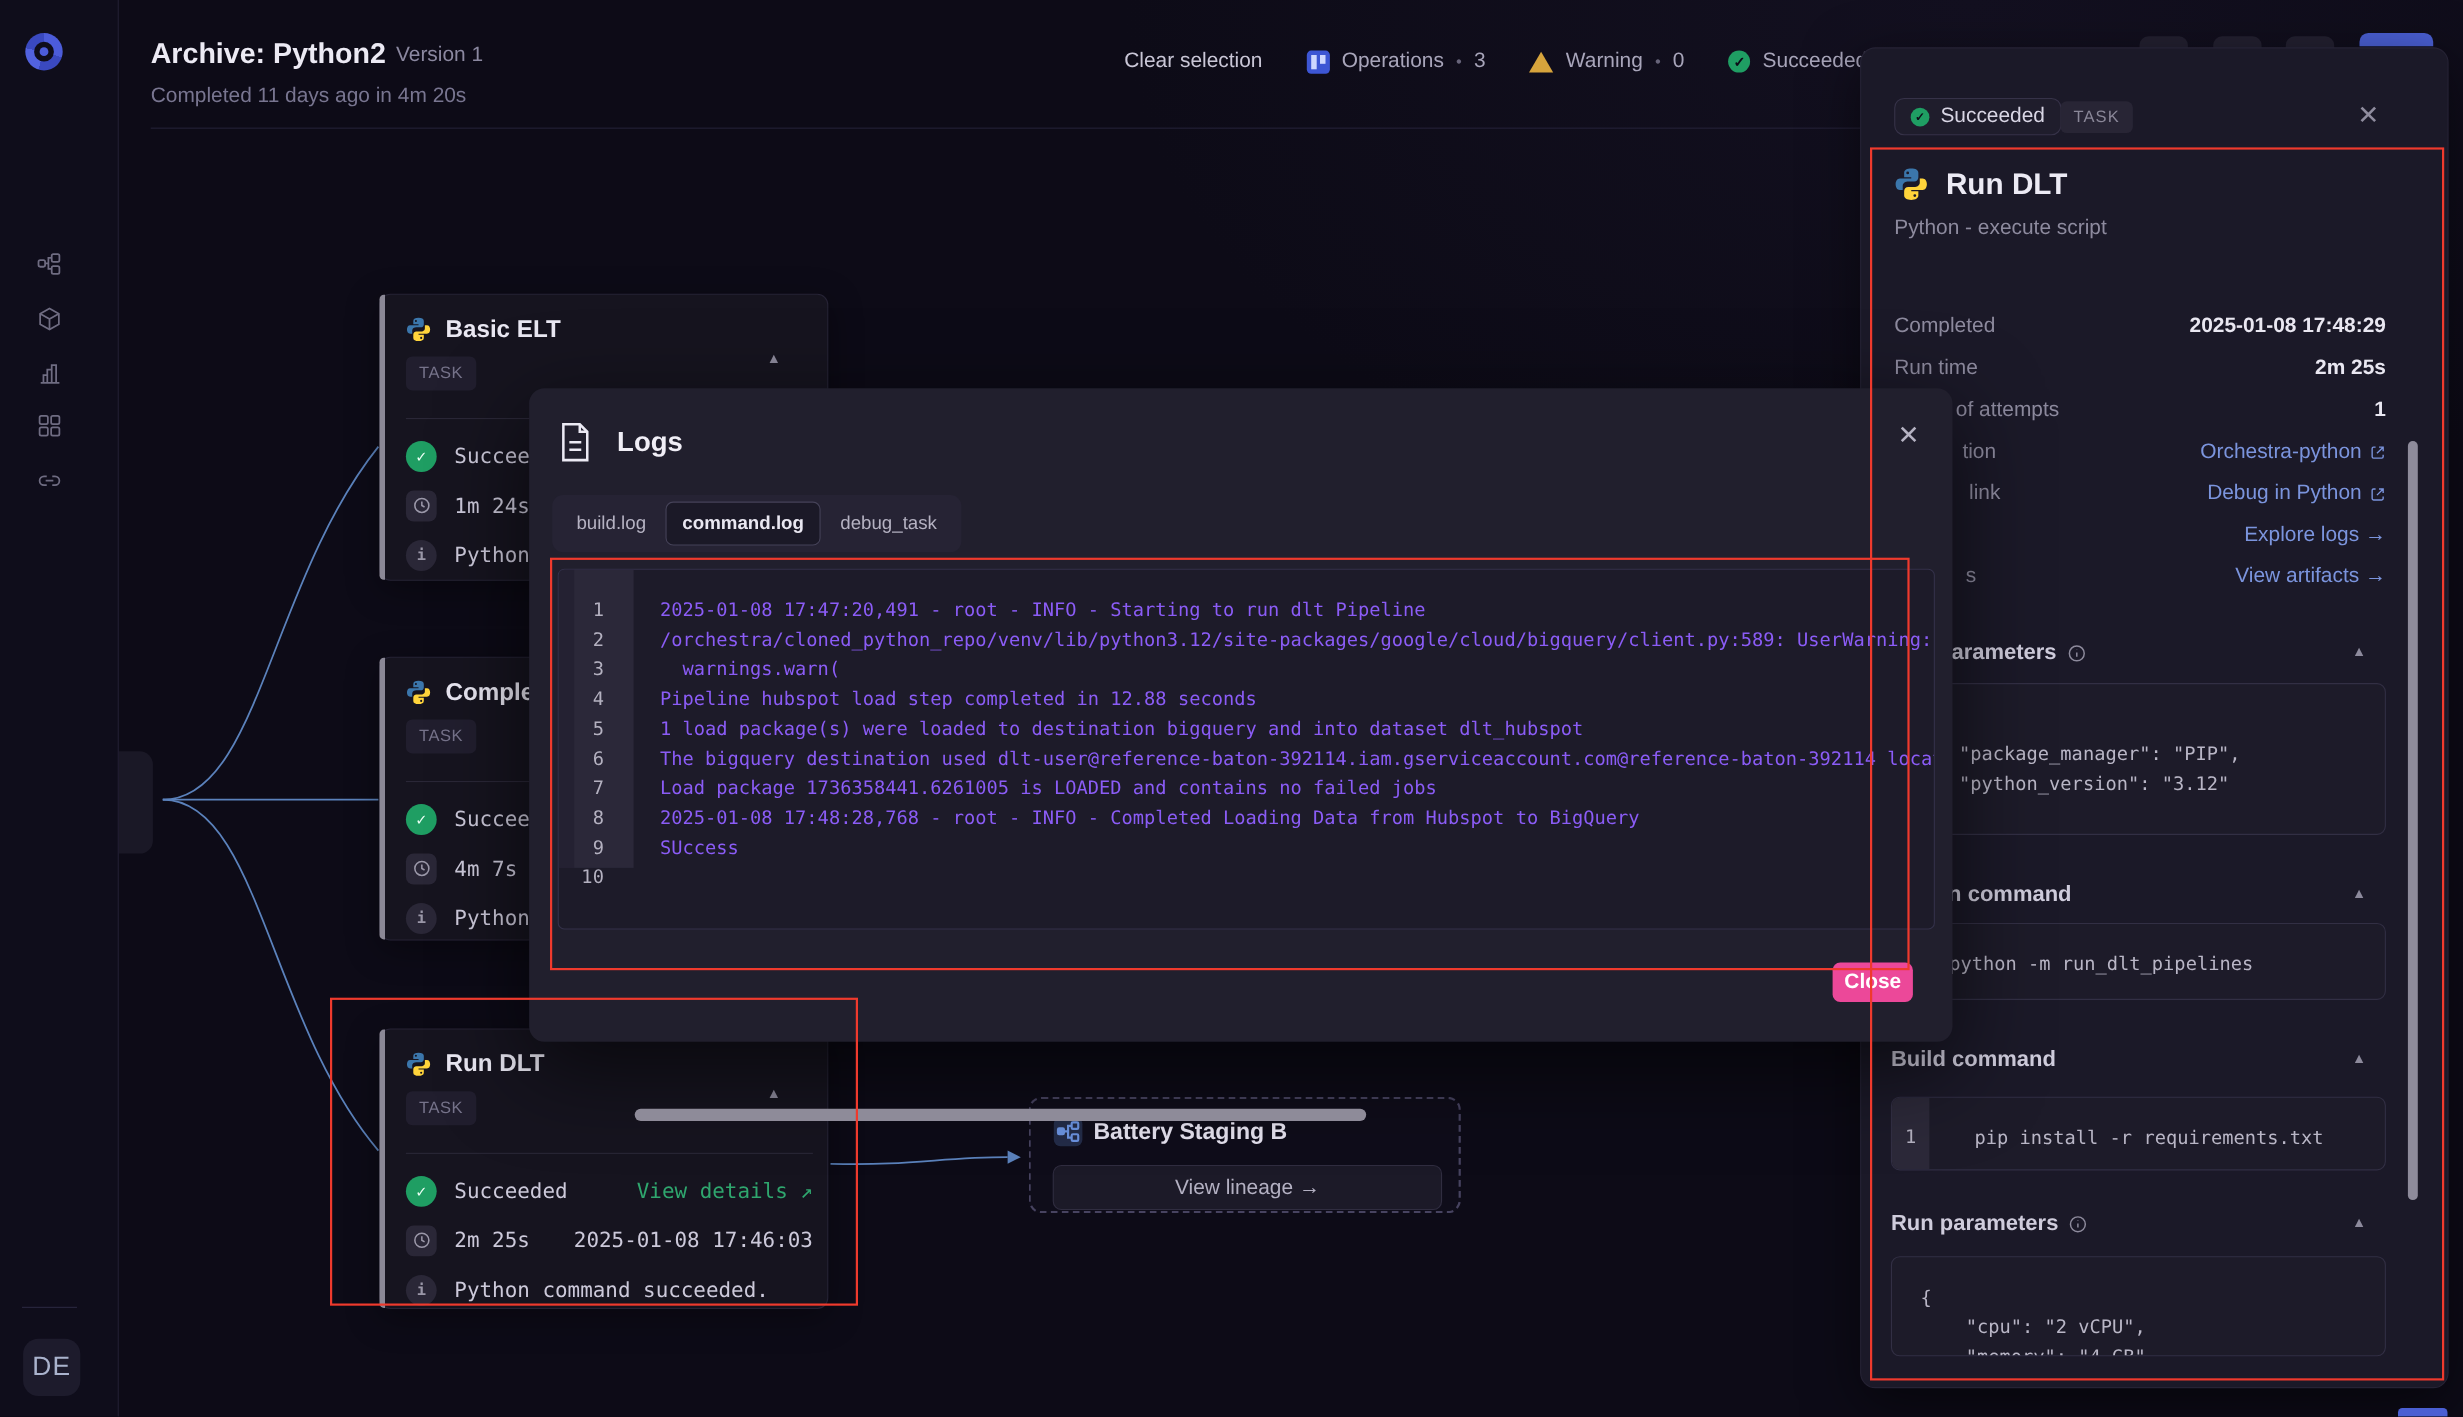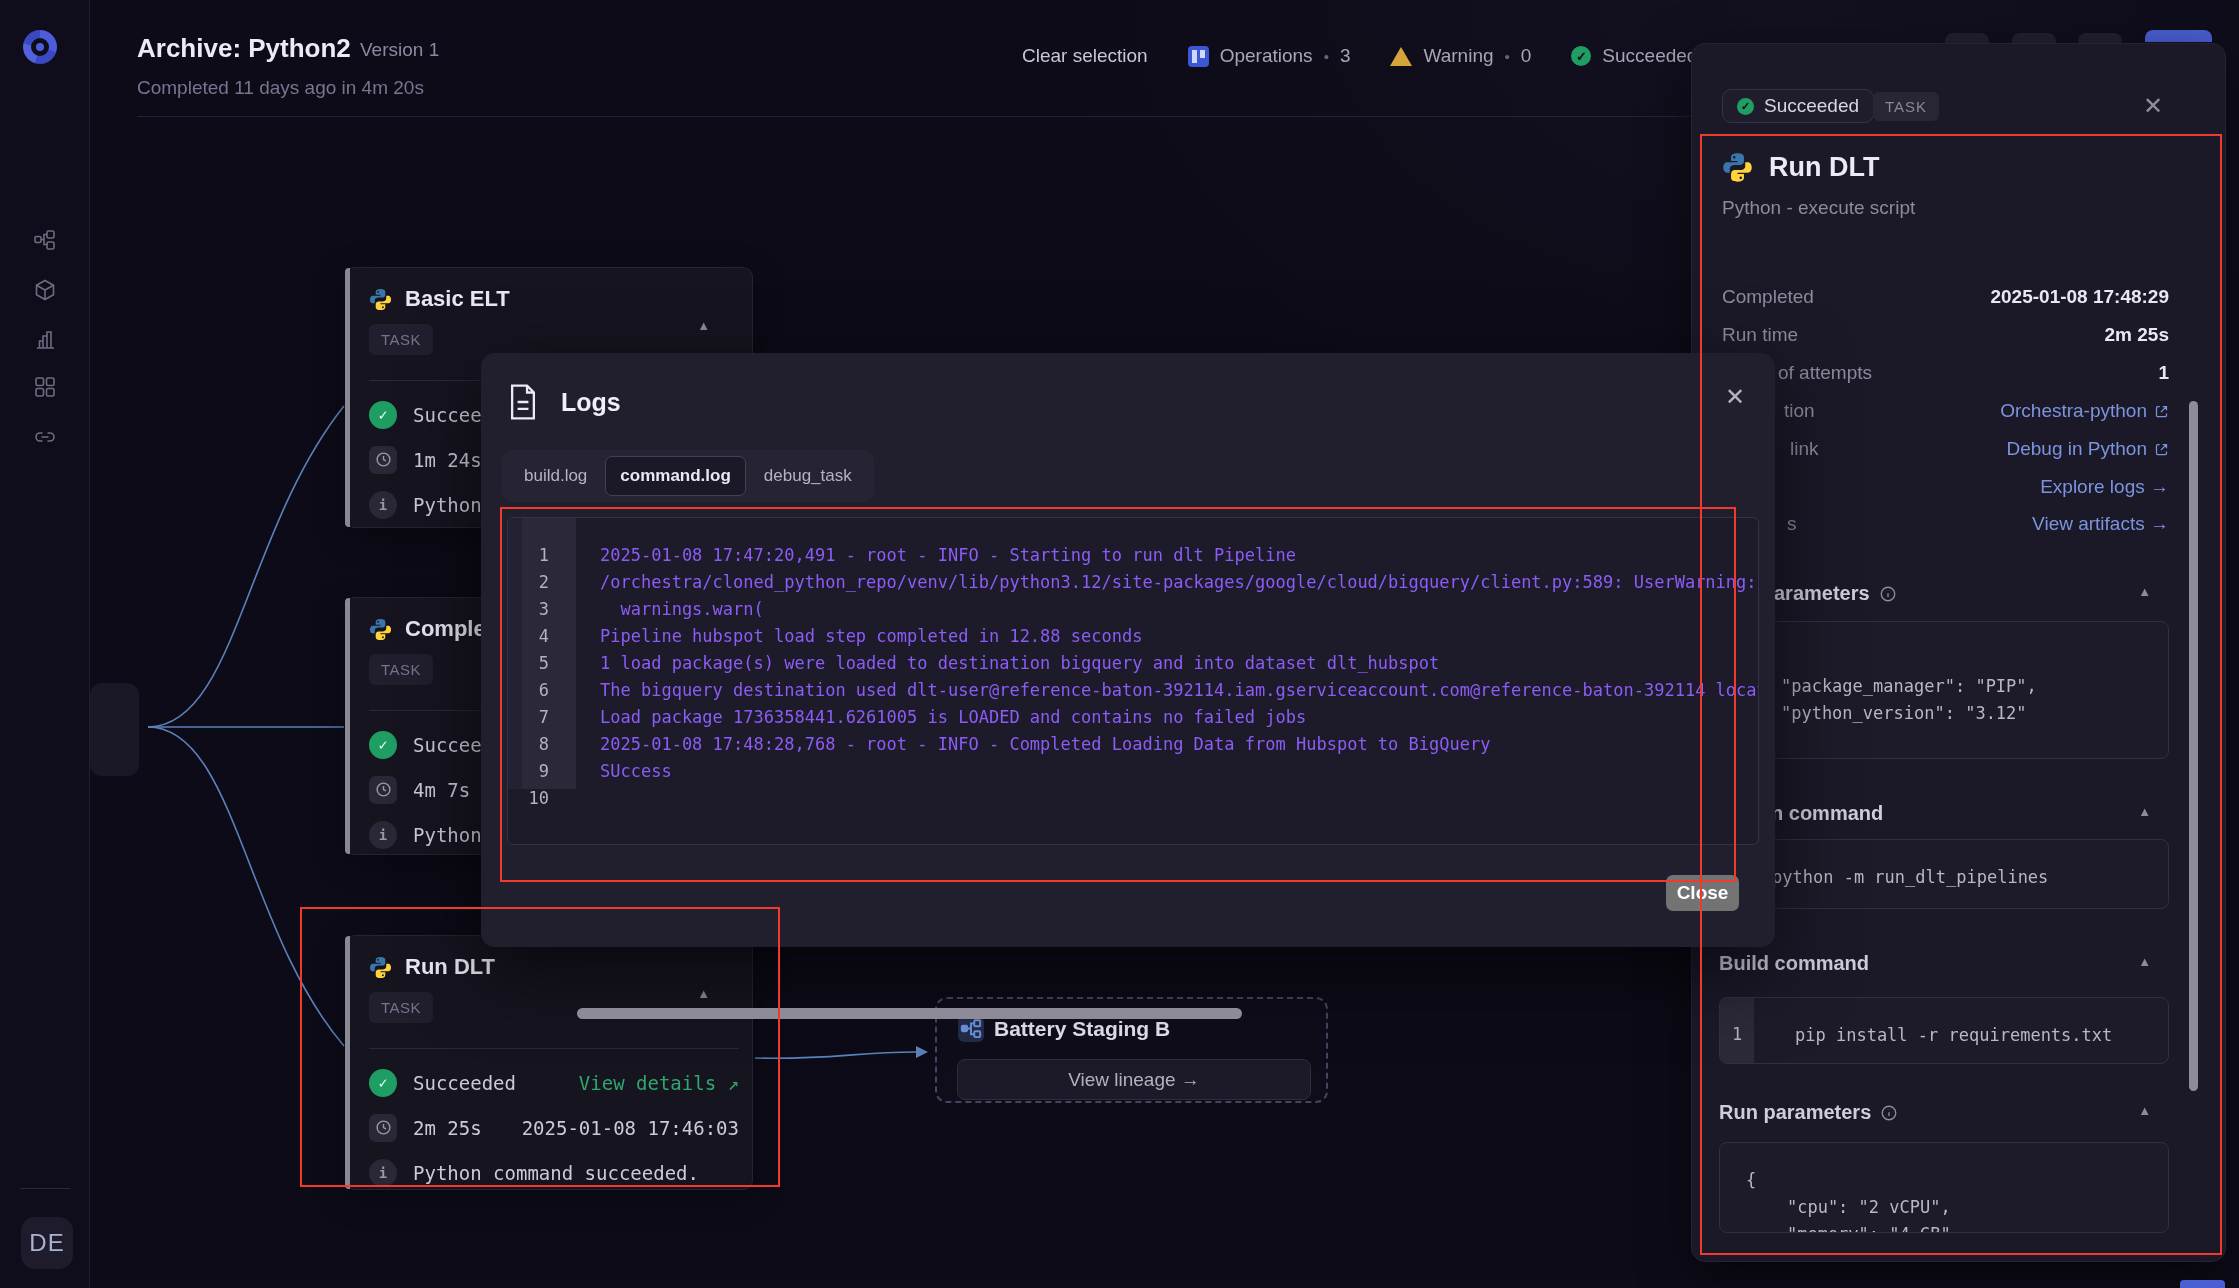--- a/index.html
+++ b/index.html
@@ -2,21 +2,21 @@
 <html><head>
 <meta charset="utf-8">
 <style>
   * { margin:0; padding:0; box-sizing:border-box; }
   html,body { background:#0d0b17; }
   #app { position:relative; width:2239px; height:1288px; overflow:hidden;
          font-family:"Liberation Sans", sans-serif; color:#d7d4e2;
          background: radial-gradient(1400px 900px at 80% 0%, #131020 0%, #0d0b17 55%); }
 
   
-  .sidebar { position:absolute; left:0; top:0; width:90px; height:1288px;
+  .sidebar { position:absolute; left:0; top:0; width:108px; height:1288px;
              background:#0f0d1b; border-right:1px solid #221f33; }
   .logo { position:absolute; left:23px; top:30px; width:34px; height:34px; border-radius:50%;
           background:conic-gradient(#4c5cda 0 30%, #3a49c0 30% 55%, #5262df 55% 78%, #3a49c0 78% 100%); }
   .logo::after { content:""; position:absolute; left:8px; top:8px; width:18px; height:18px;
                  border-radius:50%; background:#0f0d1b; }
   .logo::before { content:""; position:absolute; left:13px; top:13px; width:8px; height:8px;
                   border-radius:50%; background:#4c5cda; z-index:2; }
   .side-ic { position:absolute; left:33px; width:24px; height:24px; color:#6f6c82; cursor:pointer; }
   .side-div { position:absolute; left:20px; top:1188px; width:50px; height:1px; background:#2a2740; }
   .avatar { position:absolute; left:21px; top:1217px; width:52px; height:52px; border-radius:14px;
@@ -115,21 +115,21 @@
   .m-tab.active { background:#1b1927; border:1px solid #454258; color:#e9e7f1; font-weight:bold; }
   .logbox { position:absolute; left:26px; top:164px; width:1252px; height:328px; background:#1d1b29;
             border:1px solid #34314a; border-radius:6px; overflow:hidden; }
   .loggut { position:absolute; left:0; top:0; width:68px; height:271px; background:#2b2839;
             border-left:14px solid #242132; }
   .logline { position:absolute; left:0; width:2400px; height:27px; font-family:"DejaVu Sans Mono", monospace;
              font-size:17px; line-height:27px; white-space:pre; }
   .logno { position:absolute; left:0; width:54px; text-align:right; padding-right:13px; color:#b4b1c0; }
   .logtx { position:absolute; left:92px; color:#8b5cf6; }
   .hscroll { position:absolute; left:96px; top:655px; width:665px; height:11px; border-radius:6px; background:#8e8b99; cursor:pointer; }
-  .m-closebtn { position:absolute; left:1185px; top:522px; width:73px; height:36px; background:#737373;
+  .m-closebtn { position:absolute; left:1185px; top:522px; width:73px; height:36px; background:#ec4899;
                 border-radius:7px; color:#fff; font-size:19px; font-weight:bold; display:flex;
                 align-items:center; justify-content:center; cursor:pointer; }
 
   
   .redbox { position:absolute; border:2px solid #ef3a2d; z-index:9; pointer-events:none; }
 
   .corner-blue { position:absolute; left:2180px; top:1280px; width:45px; height:8px; border-radius:4px 4px 0 0;
                  background:#4a5fd3; z-index:7; }
   svg { display:block; }
 </style>

